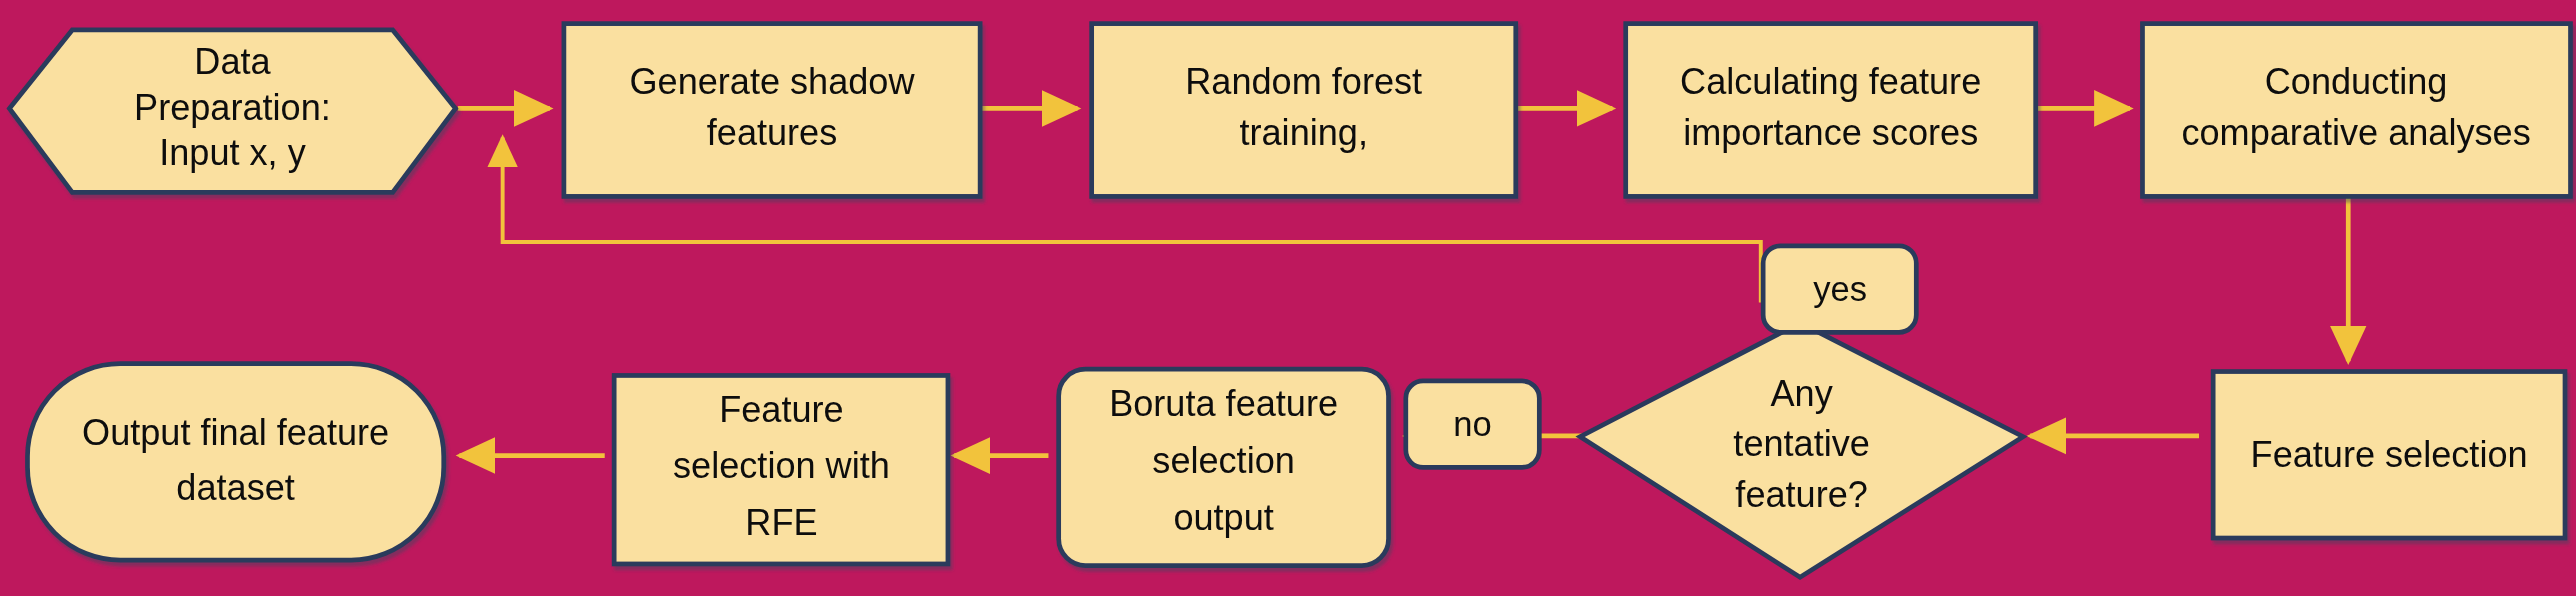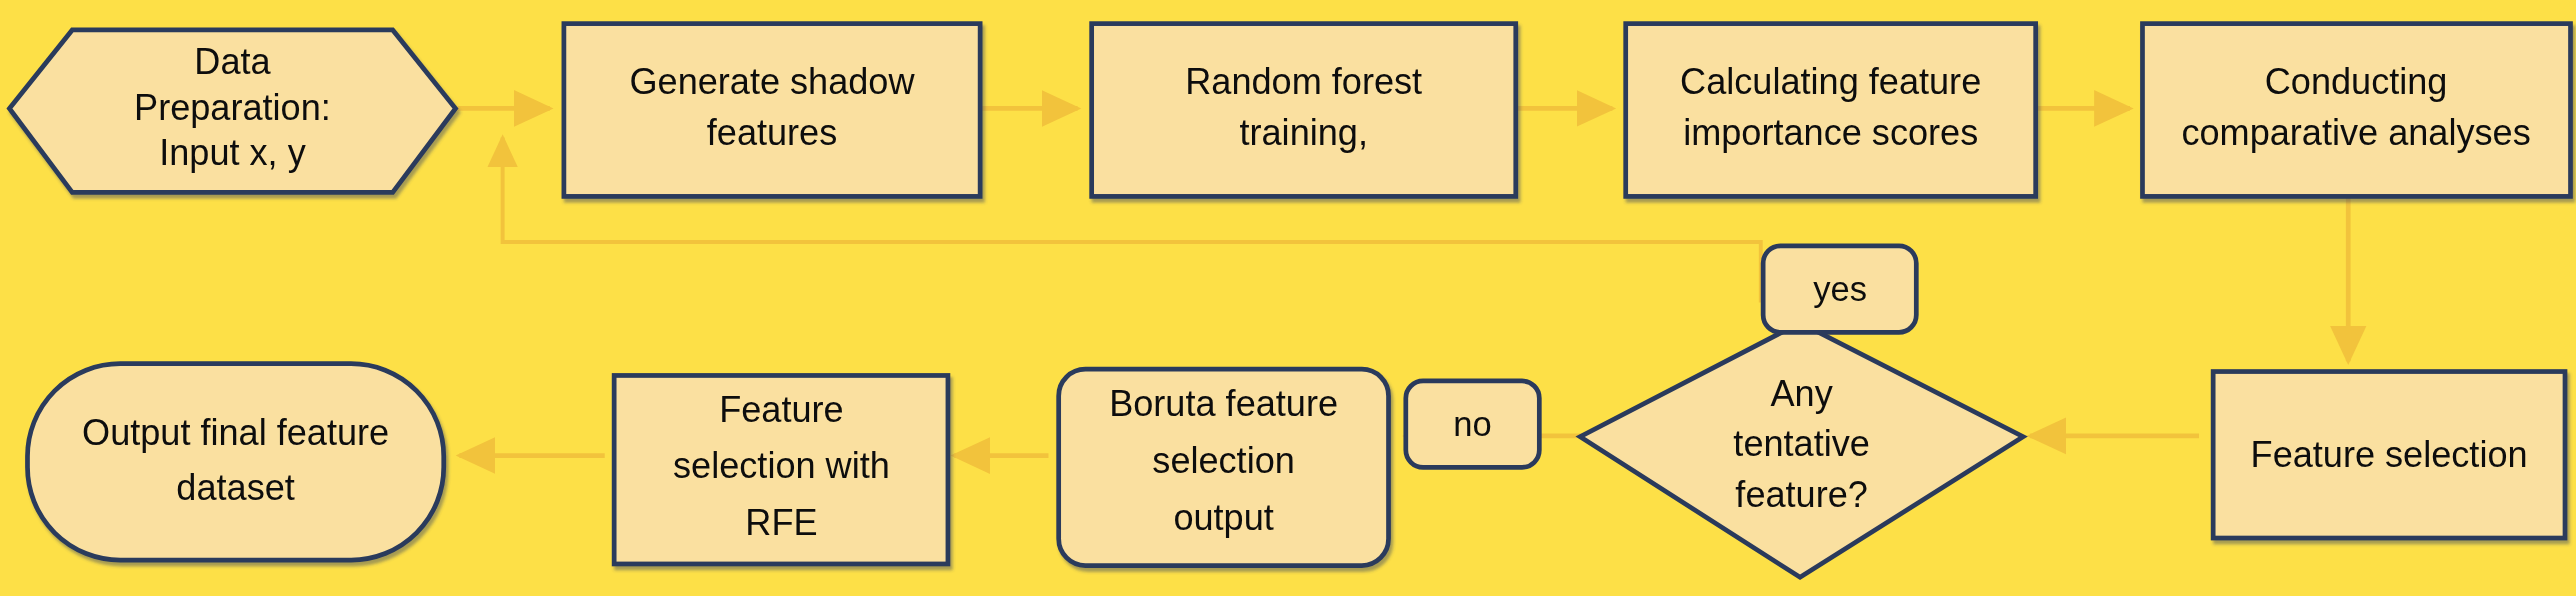--- a/index.html
+++ b/index.html
@@ -10,21 +10,21 @@
   body {
     width: 2576px;
     height: 597px;
     font-family: "Liberation Sans", sans-serif;
     overflow: hidden;
   }
   #flow-root {
     position: relative;
     width: 2576px;
     height: 597px;
-    background: #fde047;
+    background: #be185d;
   }
   svg#flow-svg {
     position: absolute;
     top: 0;
     left: 0;
     width: 2576px;
     height: 597px;
     display: block;
   }
   .node-shape {

